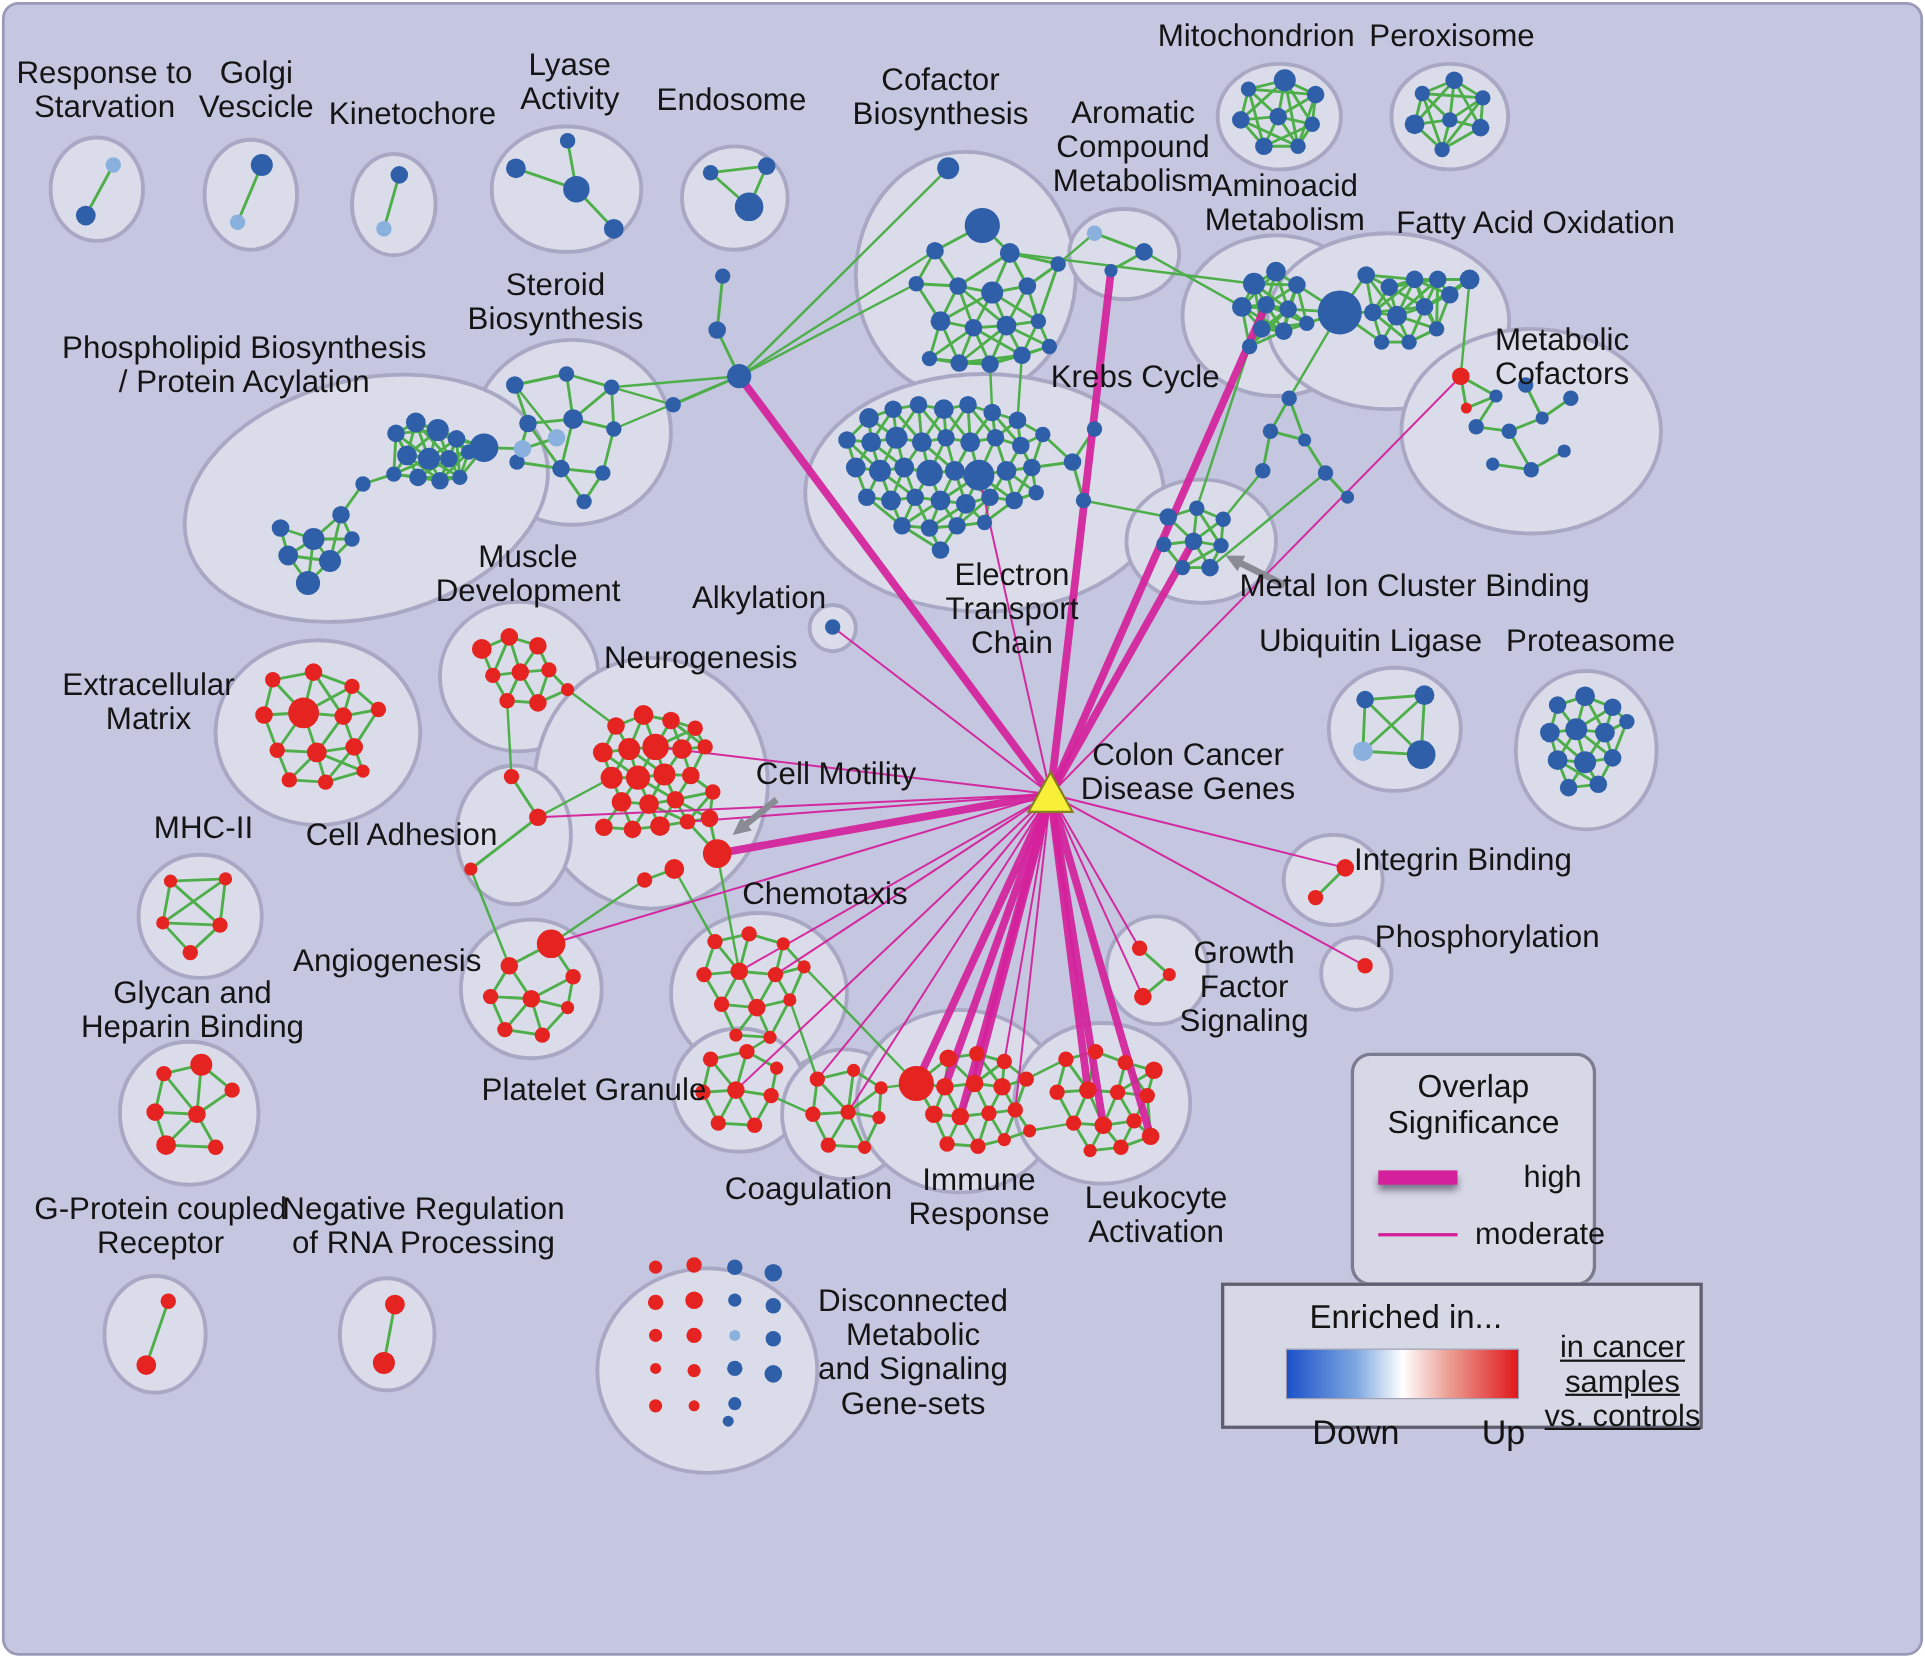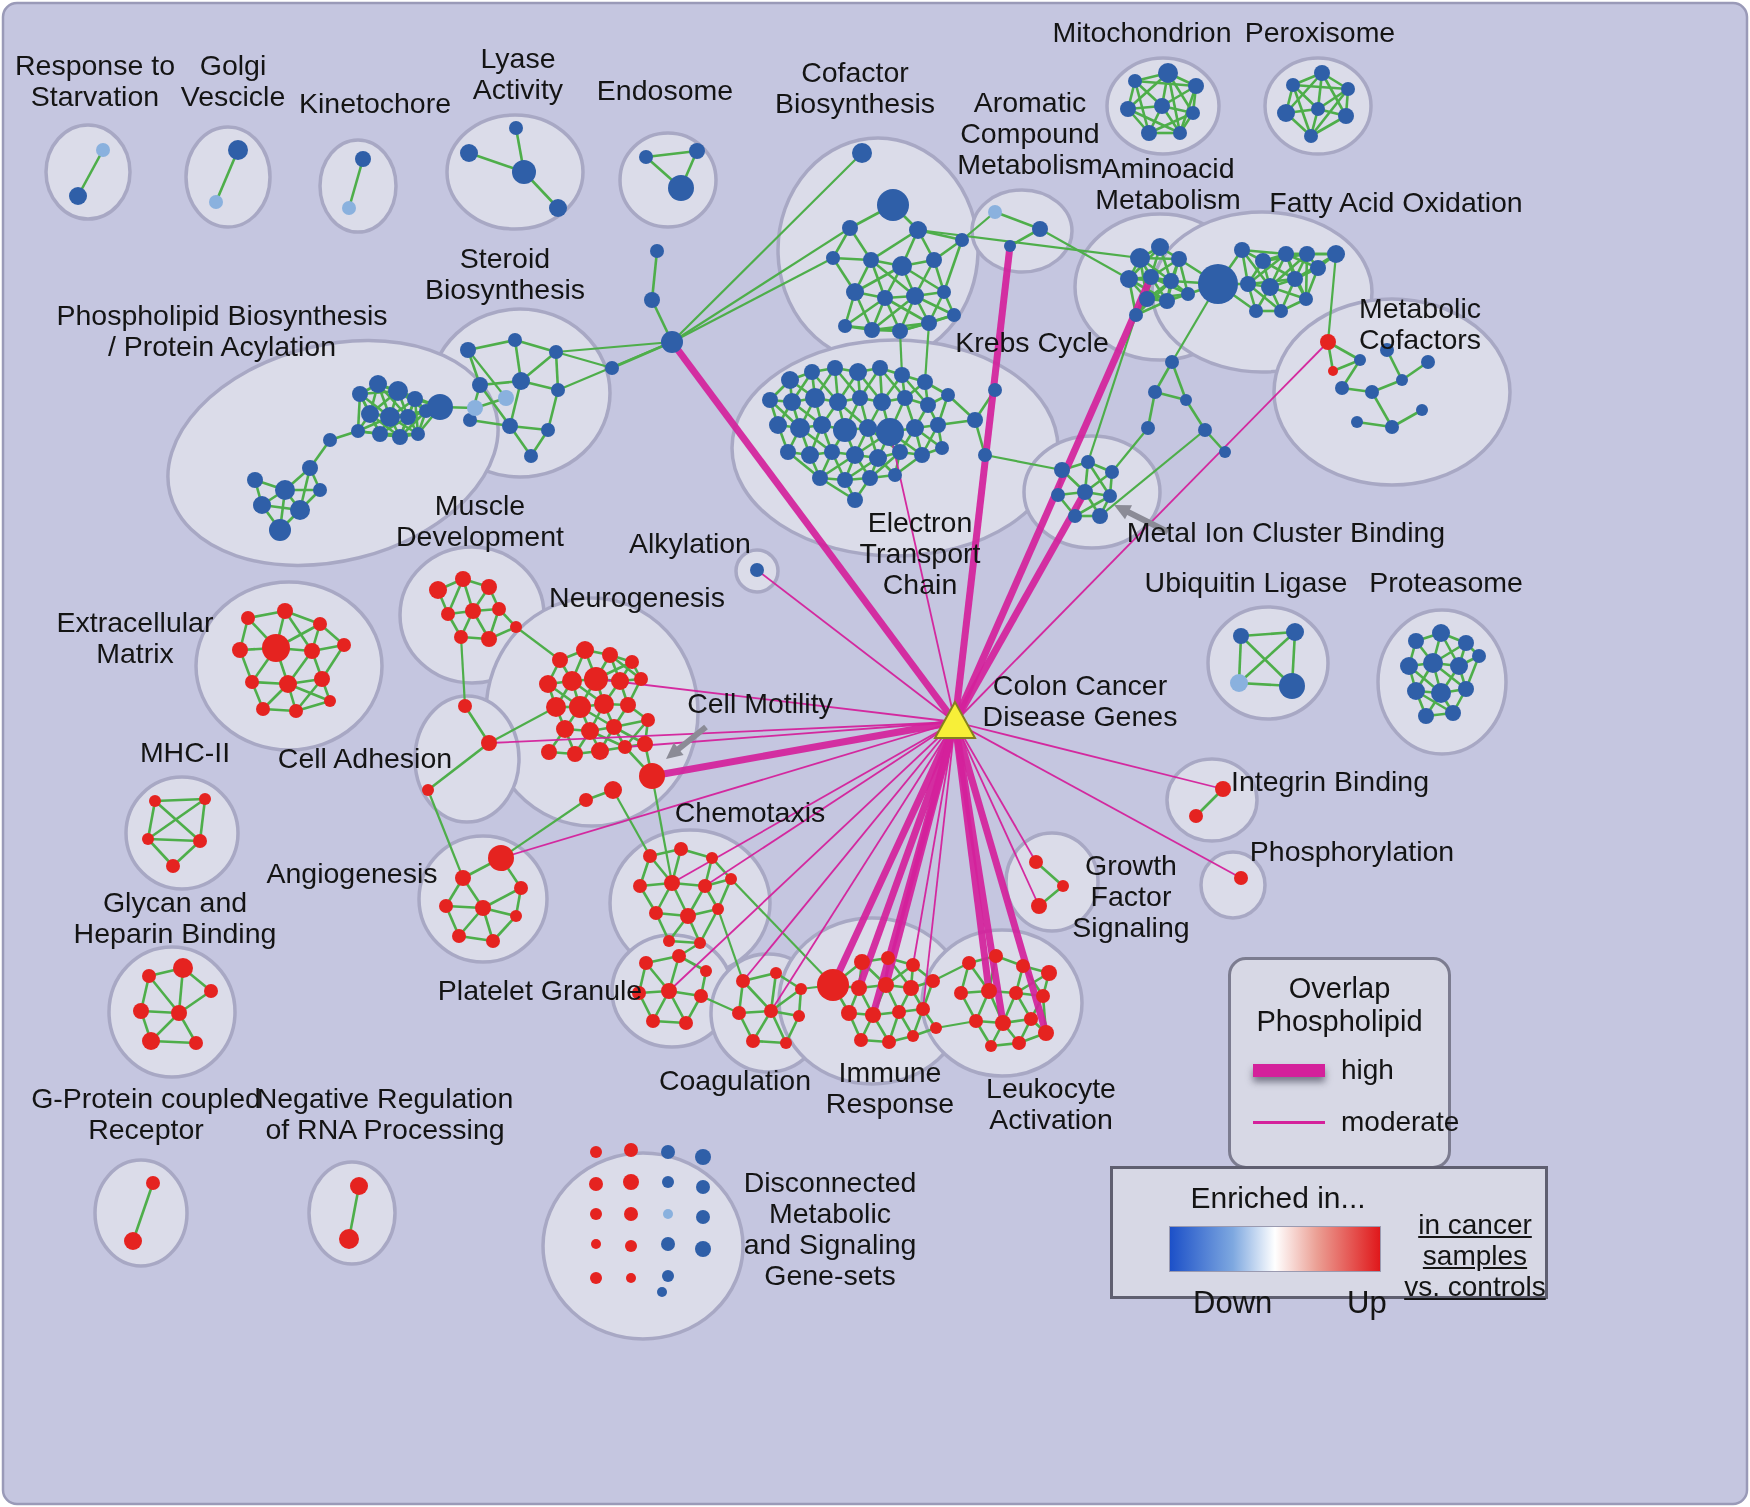--- a/index.html
+++ b/index.html
@@ -2,21 +2,21 @@
 <html><head>
 <meta charset="utf-8">
 <style>
   html,body{margin:0;padding:0;background:#ffffff;}
   .stage{position:relative;width:1750px;height:1507px;background:#ffffff;font-family:"Liberation Sans",sans-serif;overflow:hidden;}
   #map{position:absolute;left:0;top:0;}
   .legend{position:absolute;box-sizing:border-box;background:#d7d8e5;color:#141414;}
   .legend.overlap{left:1228px;top:957px;width:223px;height:212px;border:3px solid #7c7c90;border-radius:18px;}
   .ov-title{text-align:center;font-size:29px;line-height:33px;margin-top:12px;}
   .ov-row{display:flex;align-items:center;margin:20px 0 0 22px;}
-  .ov-row.first{margin-top:16px;}
+  .ov-row.first{margin-top:16px;gap:44px;}
   .ov-line{width:72px;background:#d4219b;margin-right:16px;flex:0 0 auto;}
   .ov-line.high{height:13px;box-shadow:0 5px 7px rgba(40,40,60,0.55);}
   .ov-line.moderate{height:3px;}
   .ov-label{font-size:28px;}
   .legend.enriched{left:1110px;top:1166px;width:438px;height:133px;border:3px solid #5f5f70;}
   .en-title{position:absolute;left:0;top:12px;width:330px;text-align:center;font-size:30px;}
   .en-bar{position:absolute;left:56px;top:57px;width:210px;height:44px;border:1px solid #9a9ab0;
           background:linear-gradient(to right,#1c50c8,#7ea8e0 30%,#ffffff 50%,#eb9f94 70%,#e0181b);}
   .en-down{position:absolute;left:40px;top:116px;font-size:31px;margin-left:40px;}
   .en-up{position:absolute;left:234px;top:116px;font-size:31px;}
@@ -1218,21 +1218,21 @@
         <text x="1051" y="1098" text-anchor="middle" font-size="28.5" fill="#141414"><tspan x="1051" dy="0">Leukocyte</tspan><tspan x="1051" dy="31">Activation</tspan></text>
         <text x="146" y="1108" text-anchor="middle" font-size="28.5" fill="#141414"><tspan x="146" dy="0">G-Protein coupled</tspan><tspan x="146" dy="31">Receptor</tspan></text>
         <text x="385" y="1108" text-anchor="middle" font-size="28.5" fill="#141414"><tspan x="385" dy="0">Negative Regulation</tspan><tspan x="385" dy="31">of RNA Processing</tspan></text>
         <text x="830" y="1192" text-anchor="middle" font-size="28.5" fill="#141414"><tspan x="830" dy="0">Disconnected</tspan><tspan x="830" dy="31">Metabolic</tspan><tspan x="830" dy="31">and Signaling</tspan><tspan x="830" dy="31">Gene-sets</tspan></text>
       </g>
     </svg>
 
   <div class="legend overlap">
     <div class="ov-title">
       <div>Overlap</div>
-      <div>Phospholipid</div>
+      <div>Significance</div>
     </div>
     <div class="ov-row first">
       <span class="ov-line high"></span>
       <span class="ov-label">high</span>
     </div>
     <div class="ov-row">
       <span class="ov-line moderate"></span>
       <span class="ov-label">moderate</span>
     </div>
   </div>

